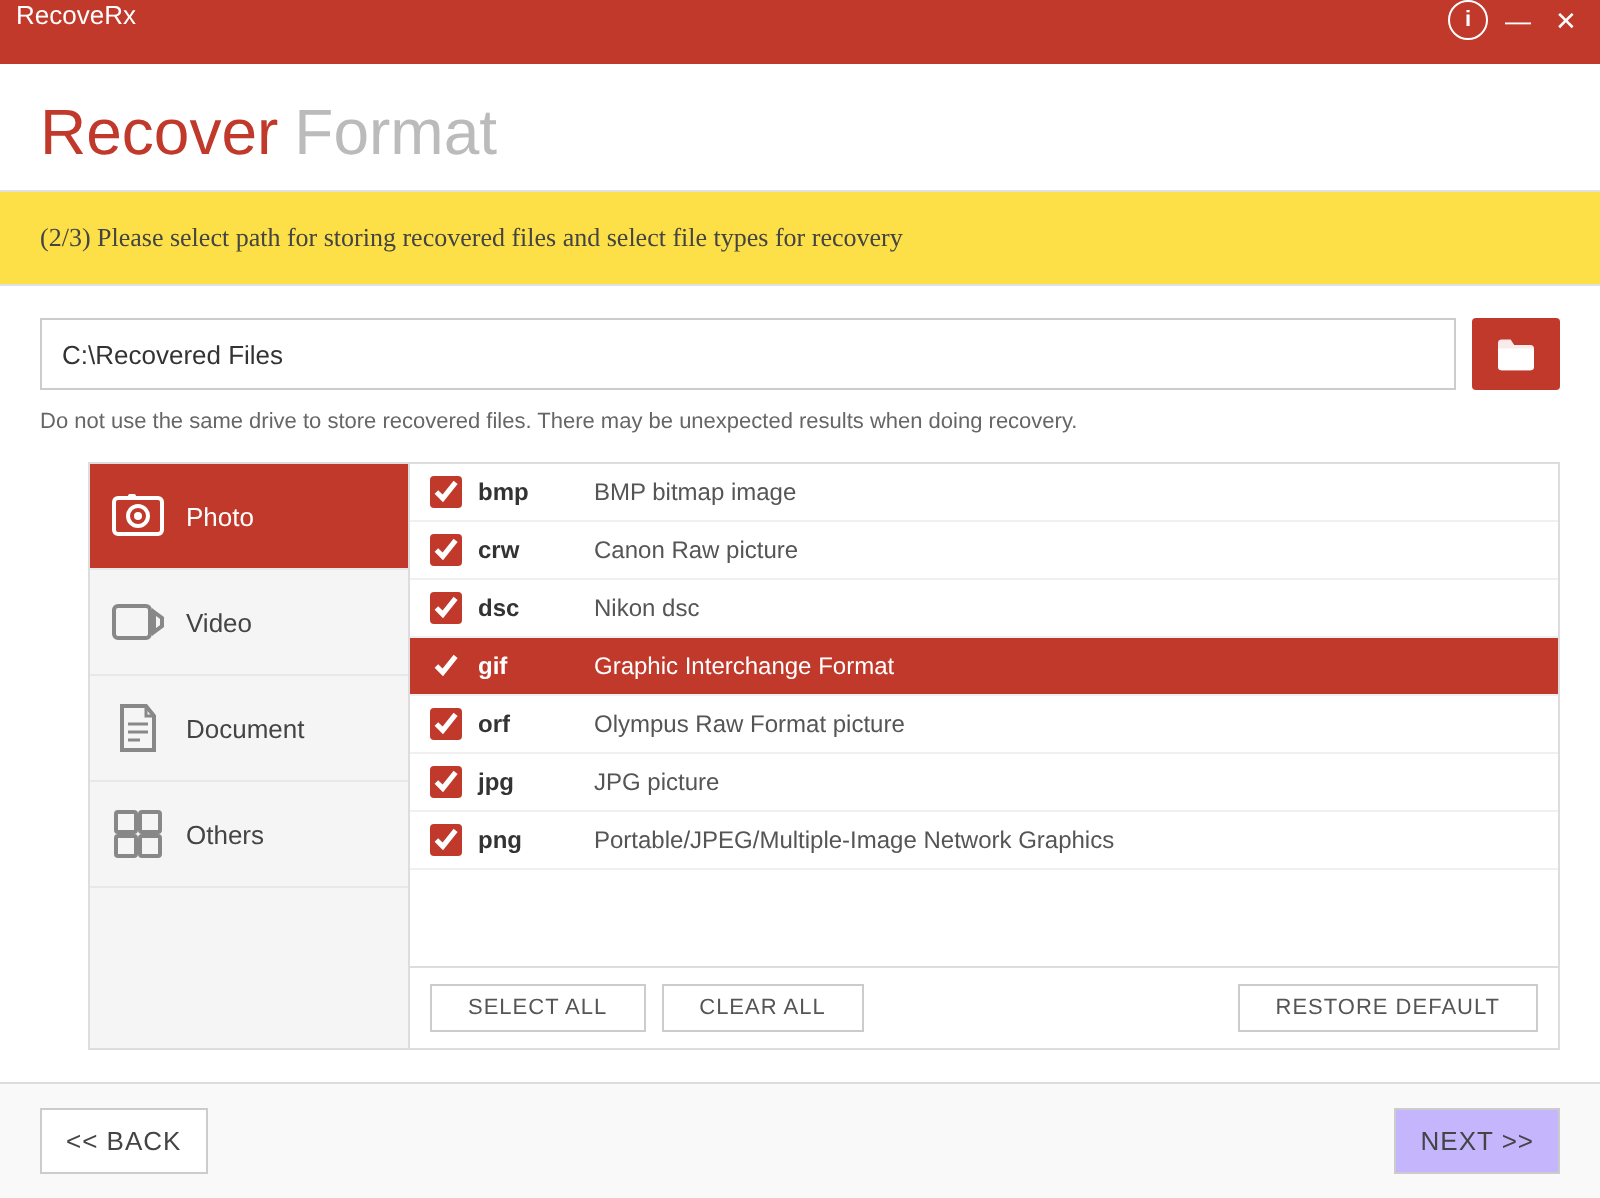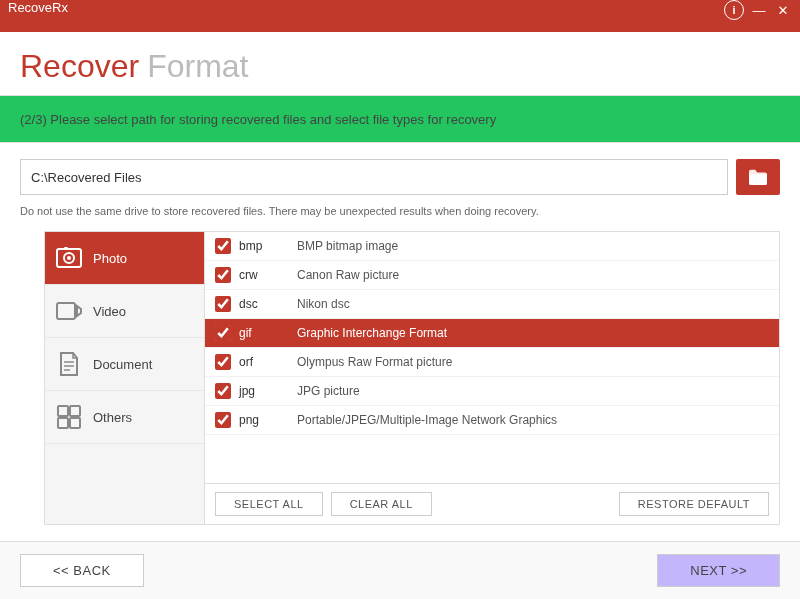--- a/index.html
+++ b/index.html
@@ -81,24 +81,25 @@
       color: #c0392b;
     }
     .format-title {
       font-size: 32px;
       font-weight: 300;
       color: #bbb;
     }
 
     
     .step-section {
-      background: #22c55e;
+      background: #fde047;
       border-top: 1px solid #e0e0e0;
       border-bottom: 1px solid #e0e0e0;
       padding: 14px 20px;
+      font-family: Liberation Serif, serif;
     }
     .step-text {
       font-size: 13px;
       color: #444;
     }
 
     
     .content-area {
       flex: 1;
       padding: 16px 20px;
@@ -217,21 +218,21 @@
       width: 16px;
       height: 16px;
       cursor: pointer;
       accent-color: #c0392b;
       flex-shrink: 0;
     }
     .file-ext {
       width: 50px;
       font-size: 12px;
       color: #333;
-      font-weight: 400;
+      font-weight: 700;
     }
     .file-desc {
       flex: 1;
       font-size: 12px;
       color: #555;
     }
 
     
     .file-list-scroll::-webkit-scrollbar { width: 10px; }
     .file-list-scroll::-webkit-scrollbar-track { background: #f0f0f0; }
@@ -261,21 +262,21 @@
     
     .bottom-nav {
       border-top: 1px solid #ddd;
       padding: 12px 20px;
       display: flex;
       justify-content: space-between;
       background: #f9f9f9;
       flex-shrink: 0;
     }
     .nav-btn {
-      padding: 8px 32px;
+      padding: 8px 12px;
       border: 1px solid #ccc;
       background: white;
       font-size: 13px;
       color: #444;
       cursor: pointer;
       letter-spacing: 0.5px;
     }
     .nav-btn.primary {
       background: #c4b5fd;
       border-color: #ccc;

